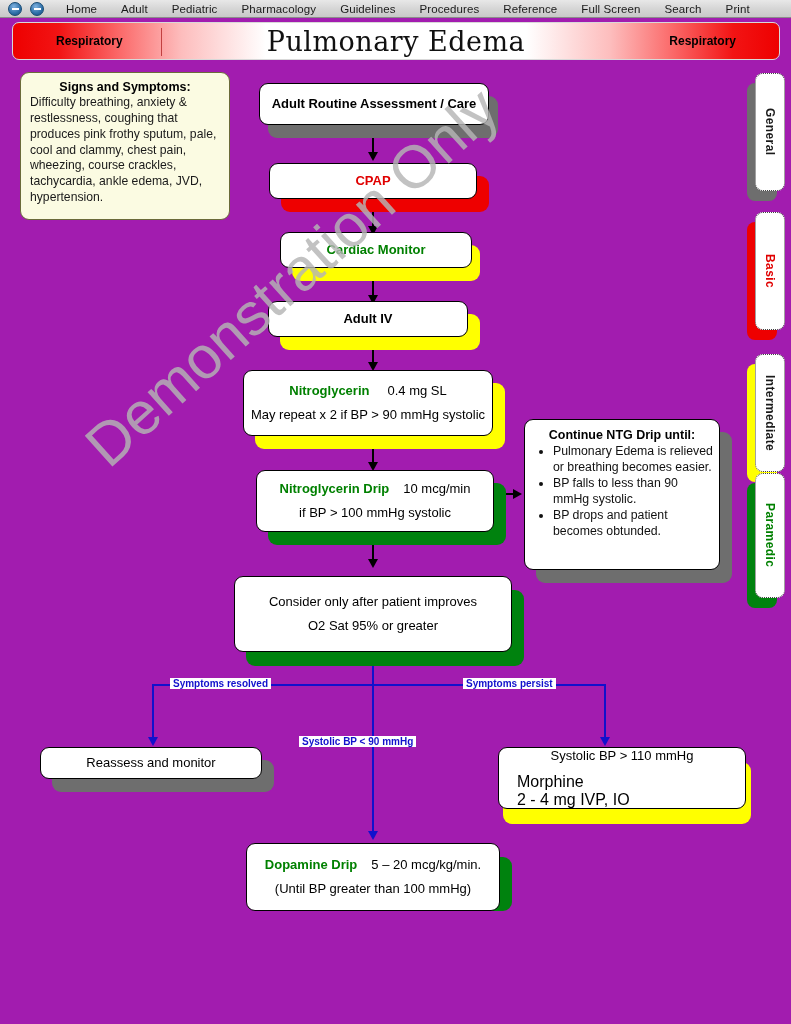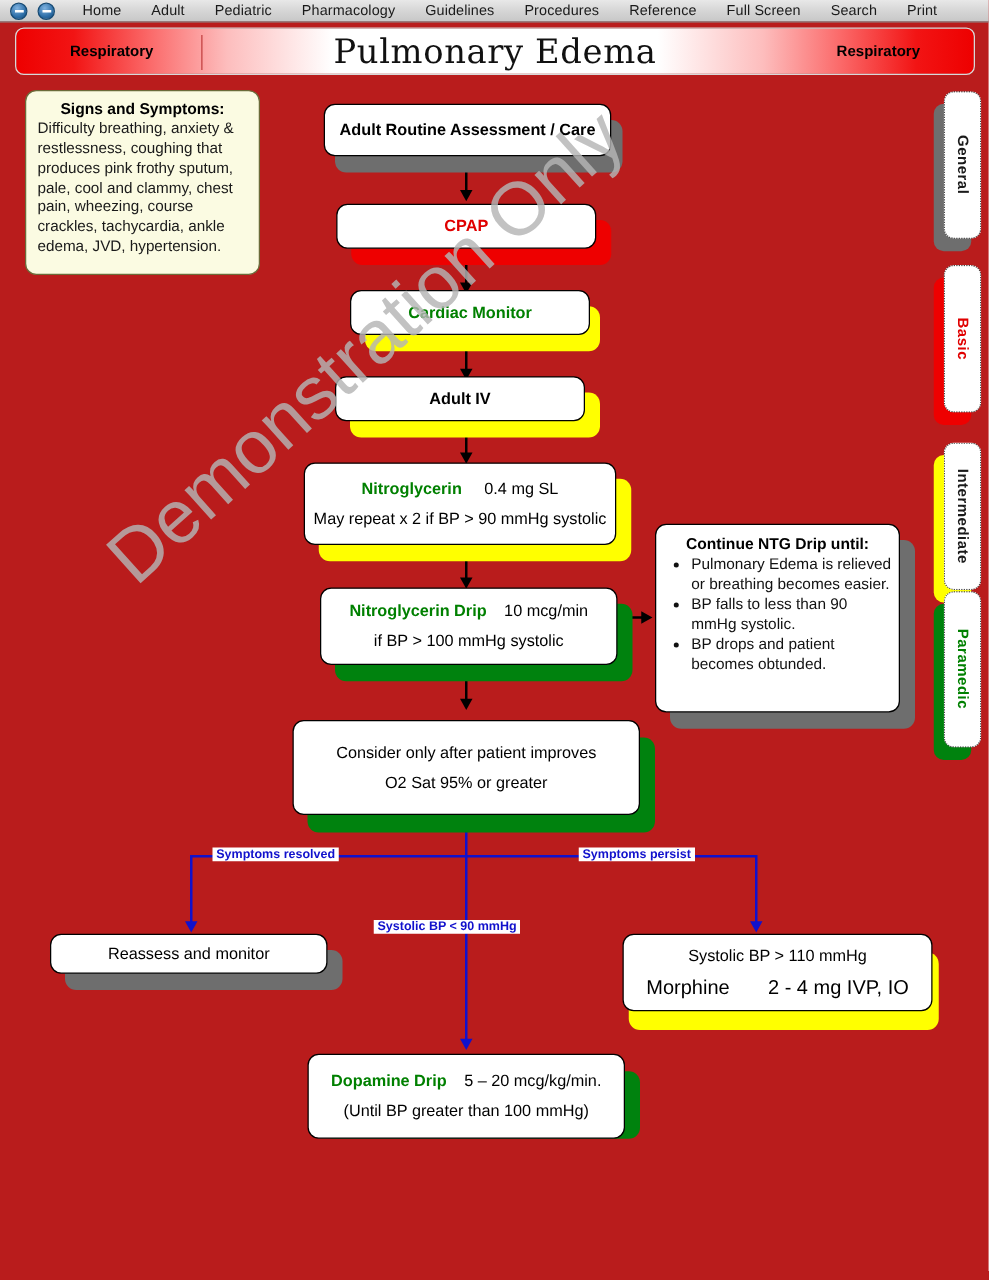--- a/index.html
+++ b/index.html
@@ -2,21 +2,21 @@
 <html><head>
 <meta charset="utf-8">
 <style>
   * { box-sizing: border-box; margin: 0; padding: 0; }
   html, body {
     width: 791px; height: 1024px;
     background: #ffffff;
     font-family: "Liberation Sans", sans-serif;
     overflow: hidden;
   }
-  #page { position: relative; width: 791px; height: 1024px; background: #b91c1c; }
+  #page { position: relative; width: 791px; height: 1024px; background: #a21caf; }
 
   
   #menubar {
     position: absolute; left: 0; top: 0; width: 791px; height: 18px;
     background: linear-gradient(to bottom, #e8e8e8 0%, #d6d6d6 50%, #c8c8c8 100%);
     border-bottom: 1px solid #8b8b8b;
     display: flex; align-items: center;
   }
   .nav-icon {
     width: 14px; height: 14px; border-radius: 50%;
@@ -79,21 +79,21 @@
   .bold { font-weight: bold; }
   .red-t { color: #e00000; font-weight: bold; }
   .green-t { color: #008000; font-weight: bold; }
 
   .two-col { display: flex; justify-content: center; align-items: baseline; }
   .two-col .lbl { font-weight: bold; color: #008000; font-size: 13px; }
   .two-col .val { font-size: 13px; color: #000; }
 
   
   #symptoms {
-    position: absolute; left: 20px; top: 72px; width: 188px; height: 148px;
+    position: absolute; left: 20px; top: 72px; width: 210px; height: 148px;
     background: #fbfbe2; border: 1.4px solid #6b6b3a; border-radius: 9px;
     padding: 7px 9px 6px 9px; z-index: 6;
   }
   #symptoms h3 { font-size: 12.5px; text-align: center; color: #000; margin-bottom: 1px; }
   #symptoms p { font-size: 12.2px; color: #1a1a1a; line-height: 1.30; }
 
   
   #ntg-panel {
     position: absolute; left: 524px; top: 419px; width: 196px; height: 151px;
     background: #fff; border: 1.6px solid #000; border-radius: 9px;
@@ -265,21 +265,21 @@
   <div class="blue-label" style="left:299px; top:736px;">Systolic BP &lt; 90 mmHg</div>
 
   <div class="shadow sh-gray" style="left:52px; top:760px; width:222px; height:32px;"></div>
   <div class="box" style="left:40px; top:747px; width:222px; height:32px;">
     <div class="ln">Reassess and monitor</div>
   </div>
 
   <div class="shadow sh-yellow" style="left:503px; top:762px; width:248px; height:62px;"></div>
   <div class="box" style="left:498px; top:747px; width:248px; height:62px; gap:9px;">
     <div class="ln">Systolic BP &gt; 110 mmHg</div>
-    <div style="display:flex; padding:0 18px; justify-content:space-between; align-items:baseline;">
+    <div style="display:flex; padding:0 18px; justify-content:space-between; align-items:baseline;flex-direction:column;">
       <span class="lbl">Morphine</span>
       <span class="val">2 - 4  mg IVP, IO</span>
     </div>
   </div>
 
   <div class="shadow sh-green" style="left:258px; top:857px; width:254px; height:54px;"></div>
   <div class="box" style="left:246px; top:843px; width:254px; height:68px; gap:8px;">
     <div class="two-col">
       <span class="lbl">Dopamine Drip</span>
       <span class="val" style="margin-left:14px;">5 – 20 mcg/kg/min.</span>

